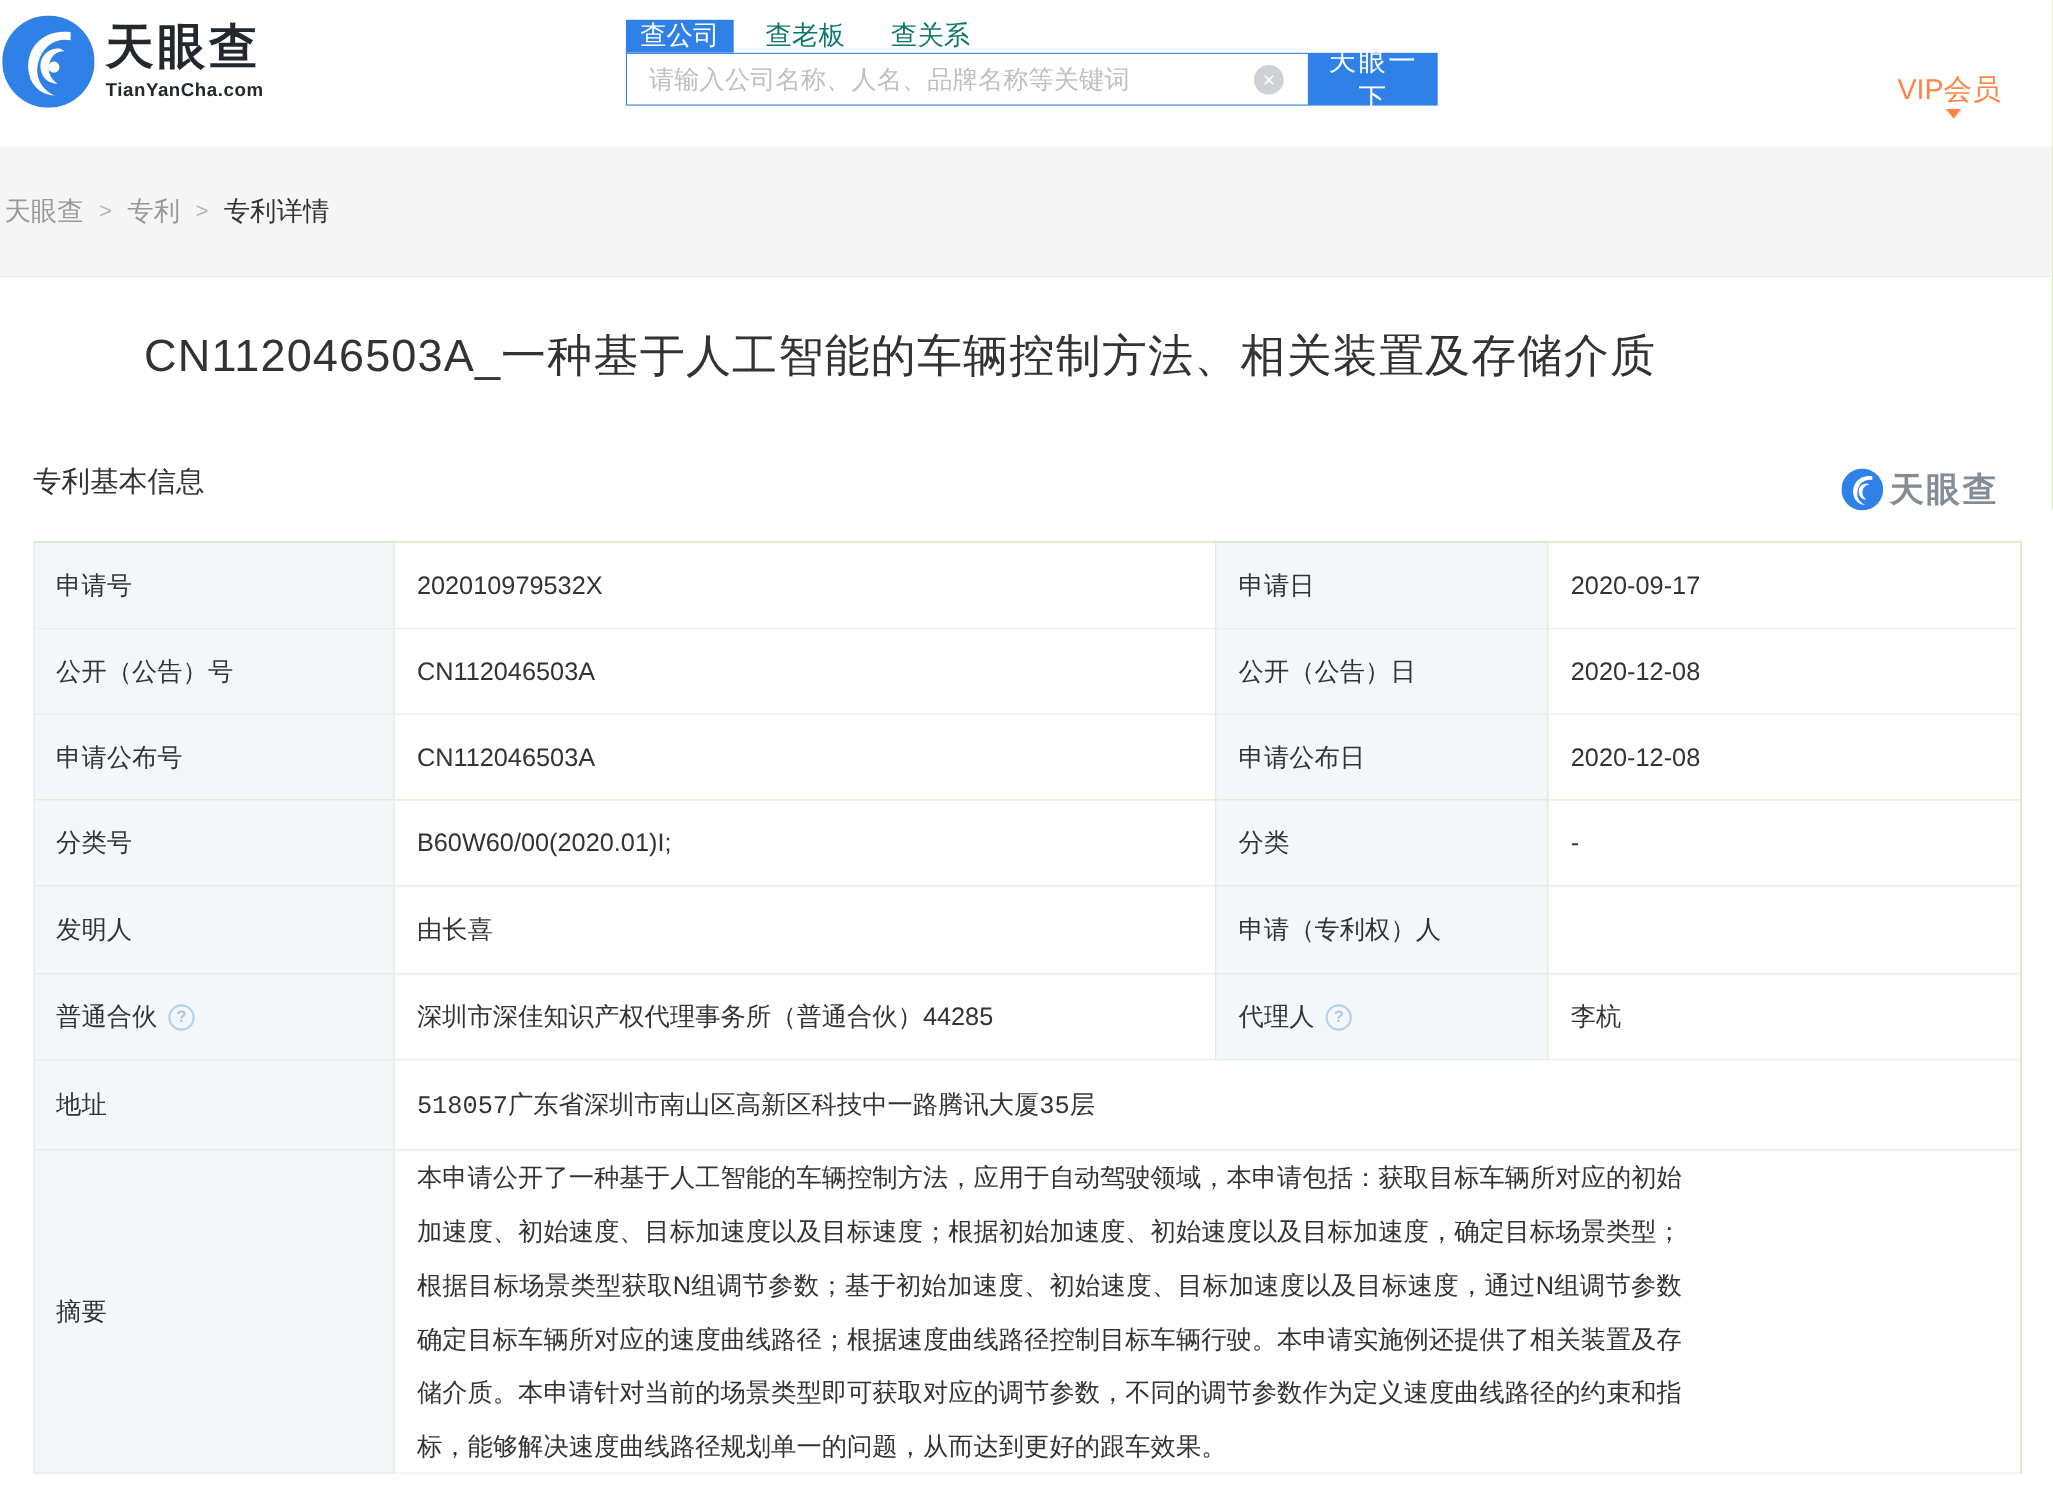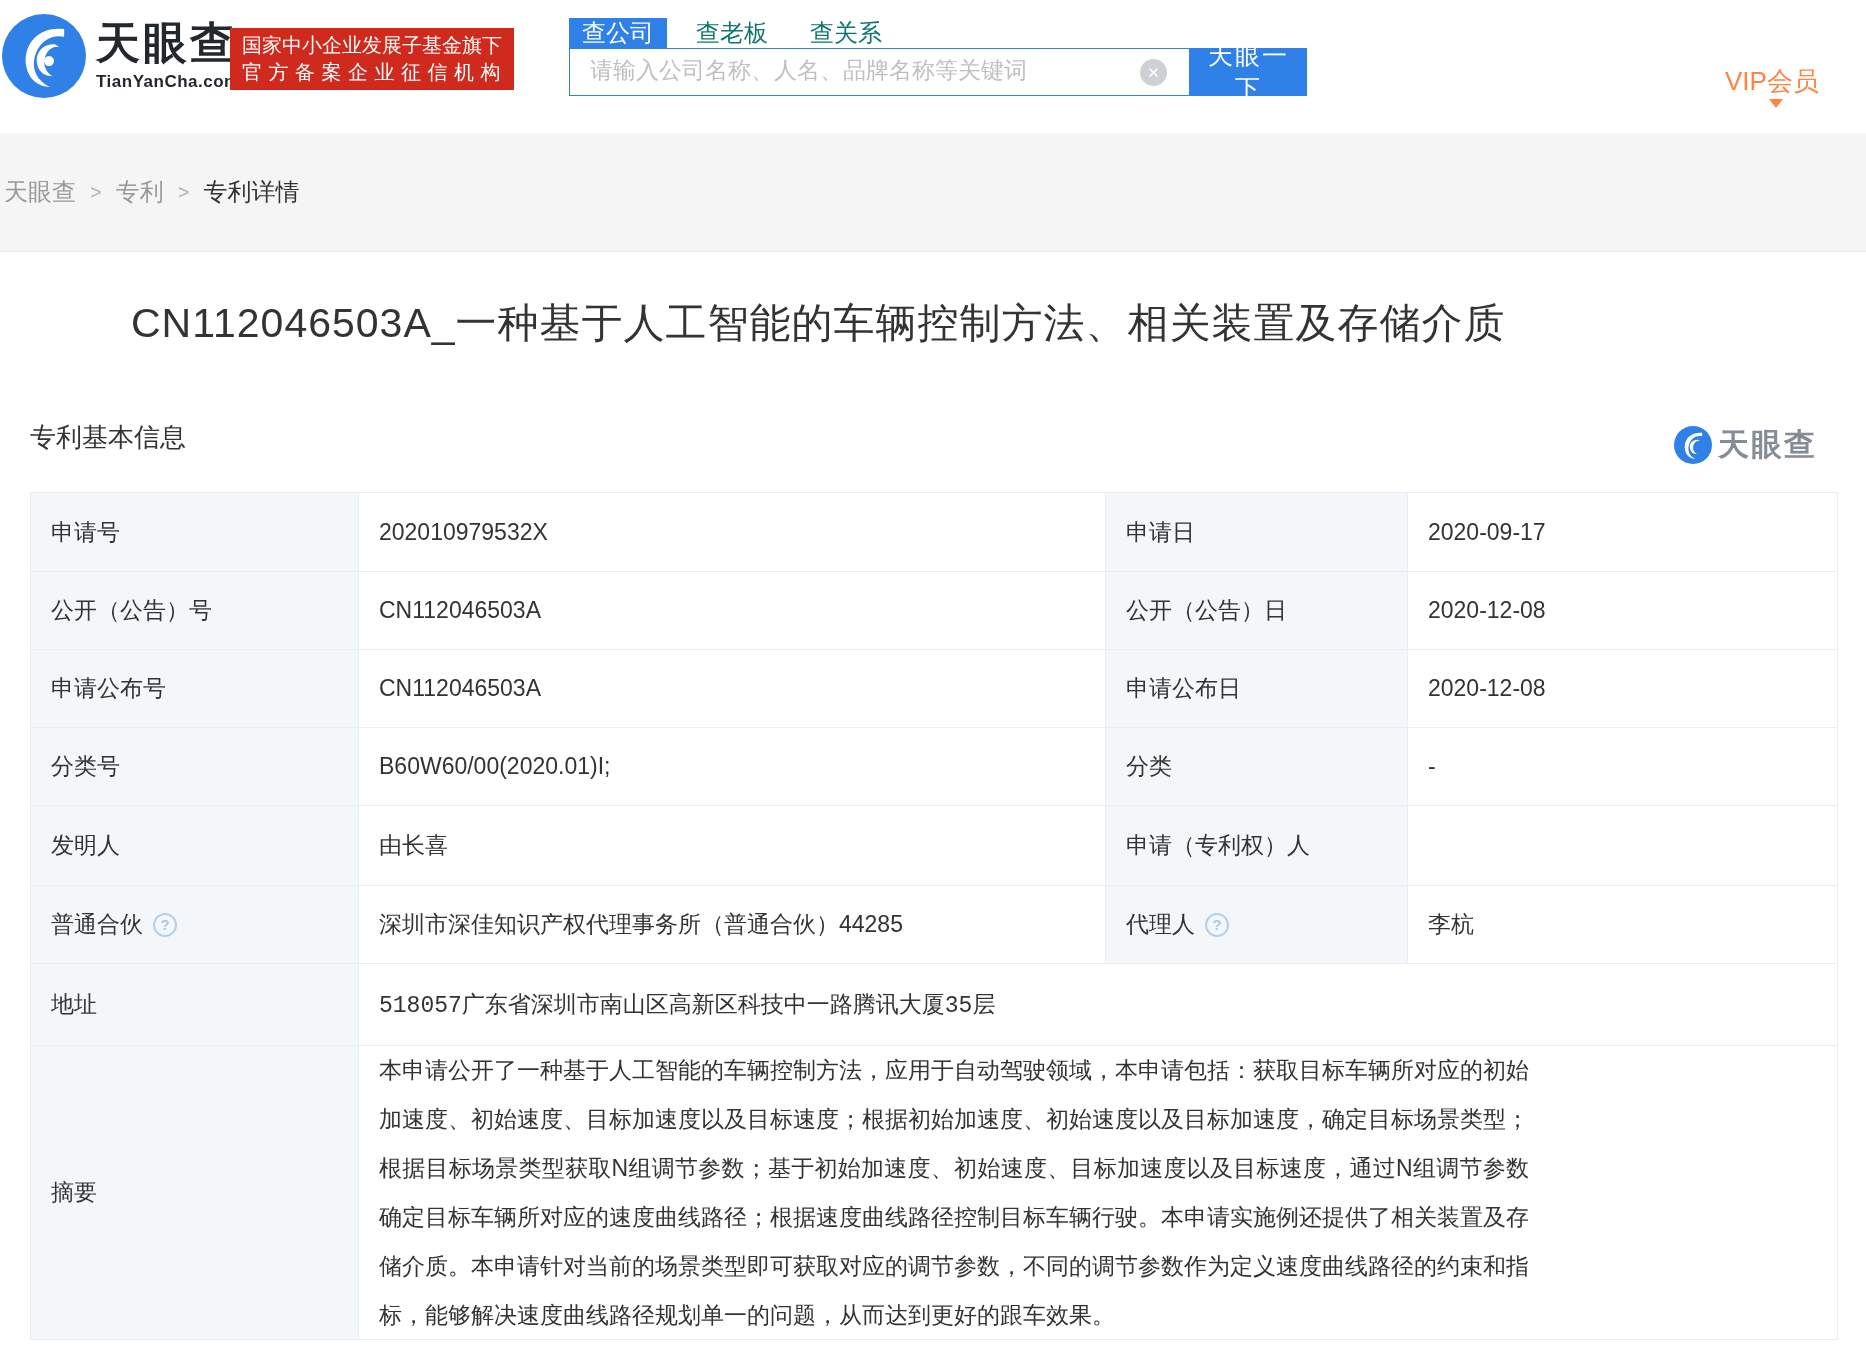--- a/index.html
+++ b/index.html
@@ -30,21 +30,21 @@
   .tab{font-size:24px;line-height:30px;height:30px;padding:0 13px;color:#0f766e;cursor:pointer;}
   .tab.active{background:#2f81e8;color:#fff;}
   .tab + .tab{margin-left:16px;}
   .search-row{display:flex;}
   .search-input{
     position:relative;width:621px;height:48px;box-sizing:border-box;
     border:1px solid #2f81e8;background:#fff;display:flex;align-items:center;
   }
   .search-input input{
     border:none;outline:none;width:540px;margin-left:18px;
-    font-size:23px;color:#333;font-family:Liberation Mono, monospace;background:transparent;
+    font-size:23px;color:#333;font-family:Liberation Sans, sans-serif;background:transparent;
   }
   .search-input input::placeholder{color:#bfbfbf;}
   .clear-icon{
     position:absolute;right:22px;top:10px;width:27px;height:27px;border-radius:50%;
     background:#cdd0d5;color:#fff;font-size:15px;font-weight:700;
     display:flex;align-items:center;justify-content:center;cursor:pointer;
   }
   .search-btn{
     width:117px;height:48px;background:#2f81e8;color:#fff;font-size:25px;
     display:flex;align-items:center;justify-content:center;letter-spacing:2px;
@@ -113,24 +113,20 @@
         <path d="M63 36 C48 35 39 47 42 60 C44 69 51 74 60 74 C51 68 48 58 52 49 C55 42 61 38 68 39 Z" fill="#ffffff"></path>
         <path d="M56 50 a6 6 0 1 1 -0.1 0 Z" fill="#ffffff"></path>
       </svg>
     </span>
     <span class="logo-txt">
       <div class="logo-brand">天眼查</div>
       <div class="logo-domain">TianYanCha.com</div>
     </span>
   </div>
 
-  <div class="badge">
-    <div class="badge-line1">国家中小企业发展子基金旗下</div>
-    <div class="badge-line2">官方备案企业征信机构</div>
-  </div>
 
   <div class="search">
     <div class="tabs">
       <div class="tab active">查公司</div>
       <div class="tab">查老板</div>
       <div class="tab">查关系</div>
     </div>
     <div class="search-row">
       <div class="search-input">
         <input value="" placeholder="请输入公司名称、人名、品牌名称等关键词" style="">

